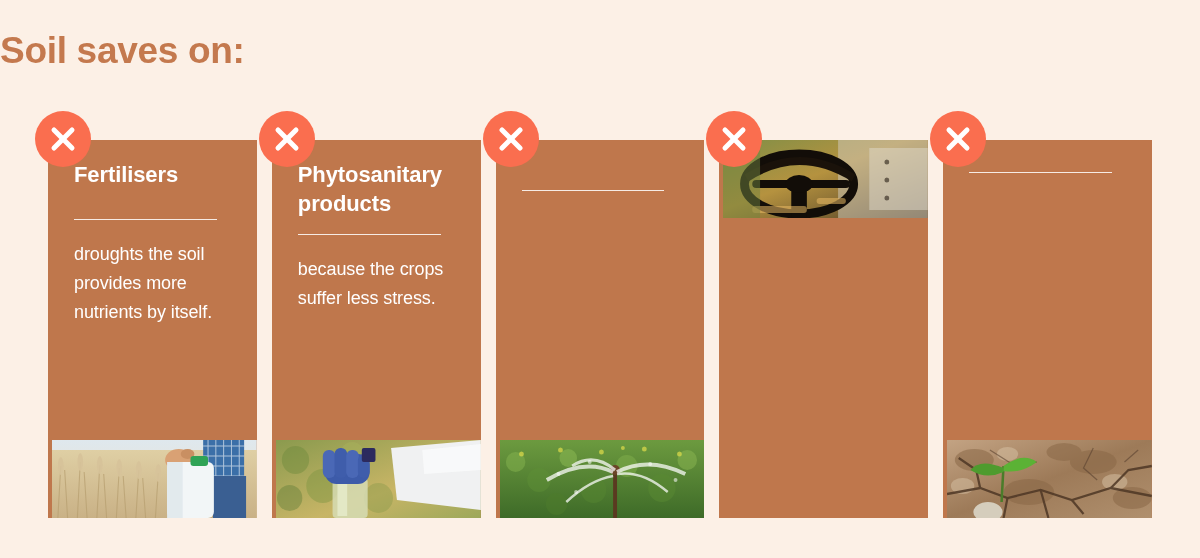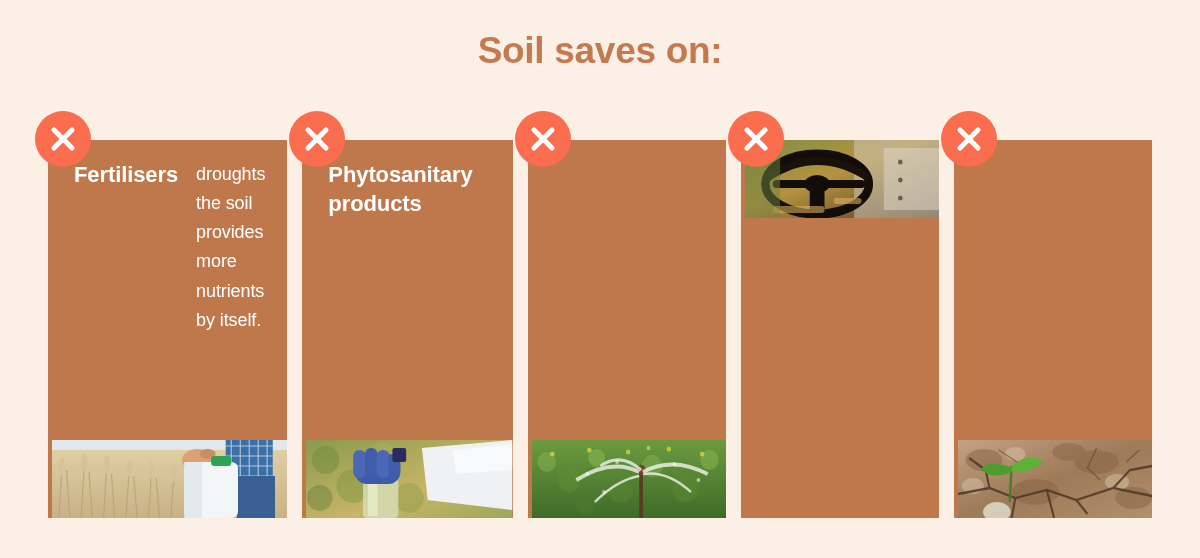--- a/index.html
+++ b/index.html
@@ -20,21 +20,20 @@
     height: 558px;
     background: #FCF0E6;
   }
 
   
   .title {
     position: absolute;
     top: 30px;
     left: 0;
     width: 1200px;
-    text-align: center;
     font-size: 37px;
     font-weight: bold;
     letter-spacing: -0.3px;
     color: #C4794E;
   }
 
   
   .cards {
     position: absolute;
     top: 140px;
@@ -68,21 +67,21 @@
     display: block;
     width: 56px;
     height: 56px;
   }
 
   
   .card-body {
     flex: 1 1 auto;
     padding: 20px 22px 0 26px;
     display: flex;
-    flex-direction: row;
+    flex-direction: column;
   }
 
   .card-title {
     color: #FFFFFF;
     font-size: 22px;
     font-weight: bold;
     line-height: 1.32;
     letter-spacing: -0.1px;
     margin: 0;
   }
@@ -201,20 +200,21 @@
     <div class="card t2">
       <div class="badge">
         <svg viewBox="0 0 56 56">
           <line x1="19" y1="19" x2="37" y2="37" stroke="#FFFFFF" stroke-width="5" stroke-linecap="round"></line>
           <line x1="37" y1="19" x2="19" y2="37" stroke="#FFFFFF" stroke-width="5" stroke-linecap="round"></line>
         </svg>
       </div>
       <div class="card-body">
         <p class="card-title">Phytosanitary products</p>
         <div class="divider"></div>
+        <p class="card-text">because the crops suffer less stress.</p>
       </div>
       <div class="photo">
         <svg viewBox="0 0 210 78" preserveAspectRatio="none">
           <defs>
             <linearGradient id="p2bg" x1="0" y1="0" x2="1" y2="1">
               <stop offset="0%" stop-color="#8A9A4E"></stop>
                 <stop offset="60%" stop-color="#C8B566"></stop>
               <stop offset="100%" stop-color="#9DA85A"></stop>
             </linearGradient>
           </defs>

